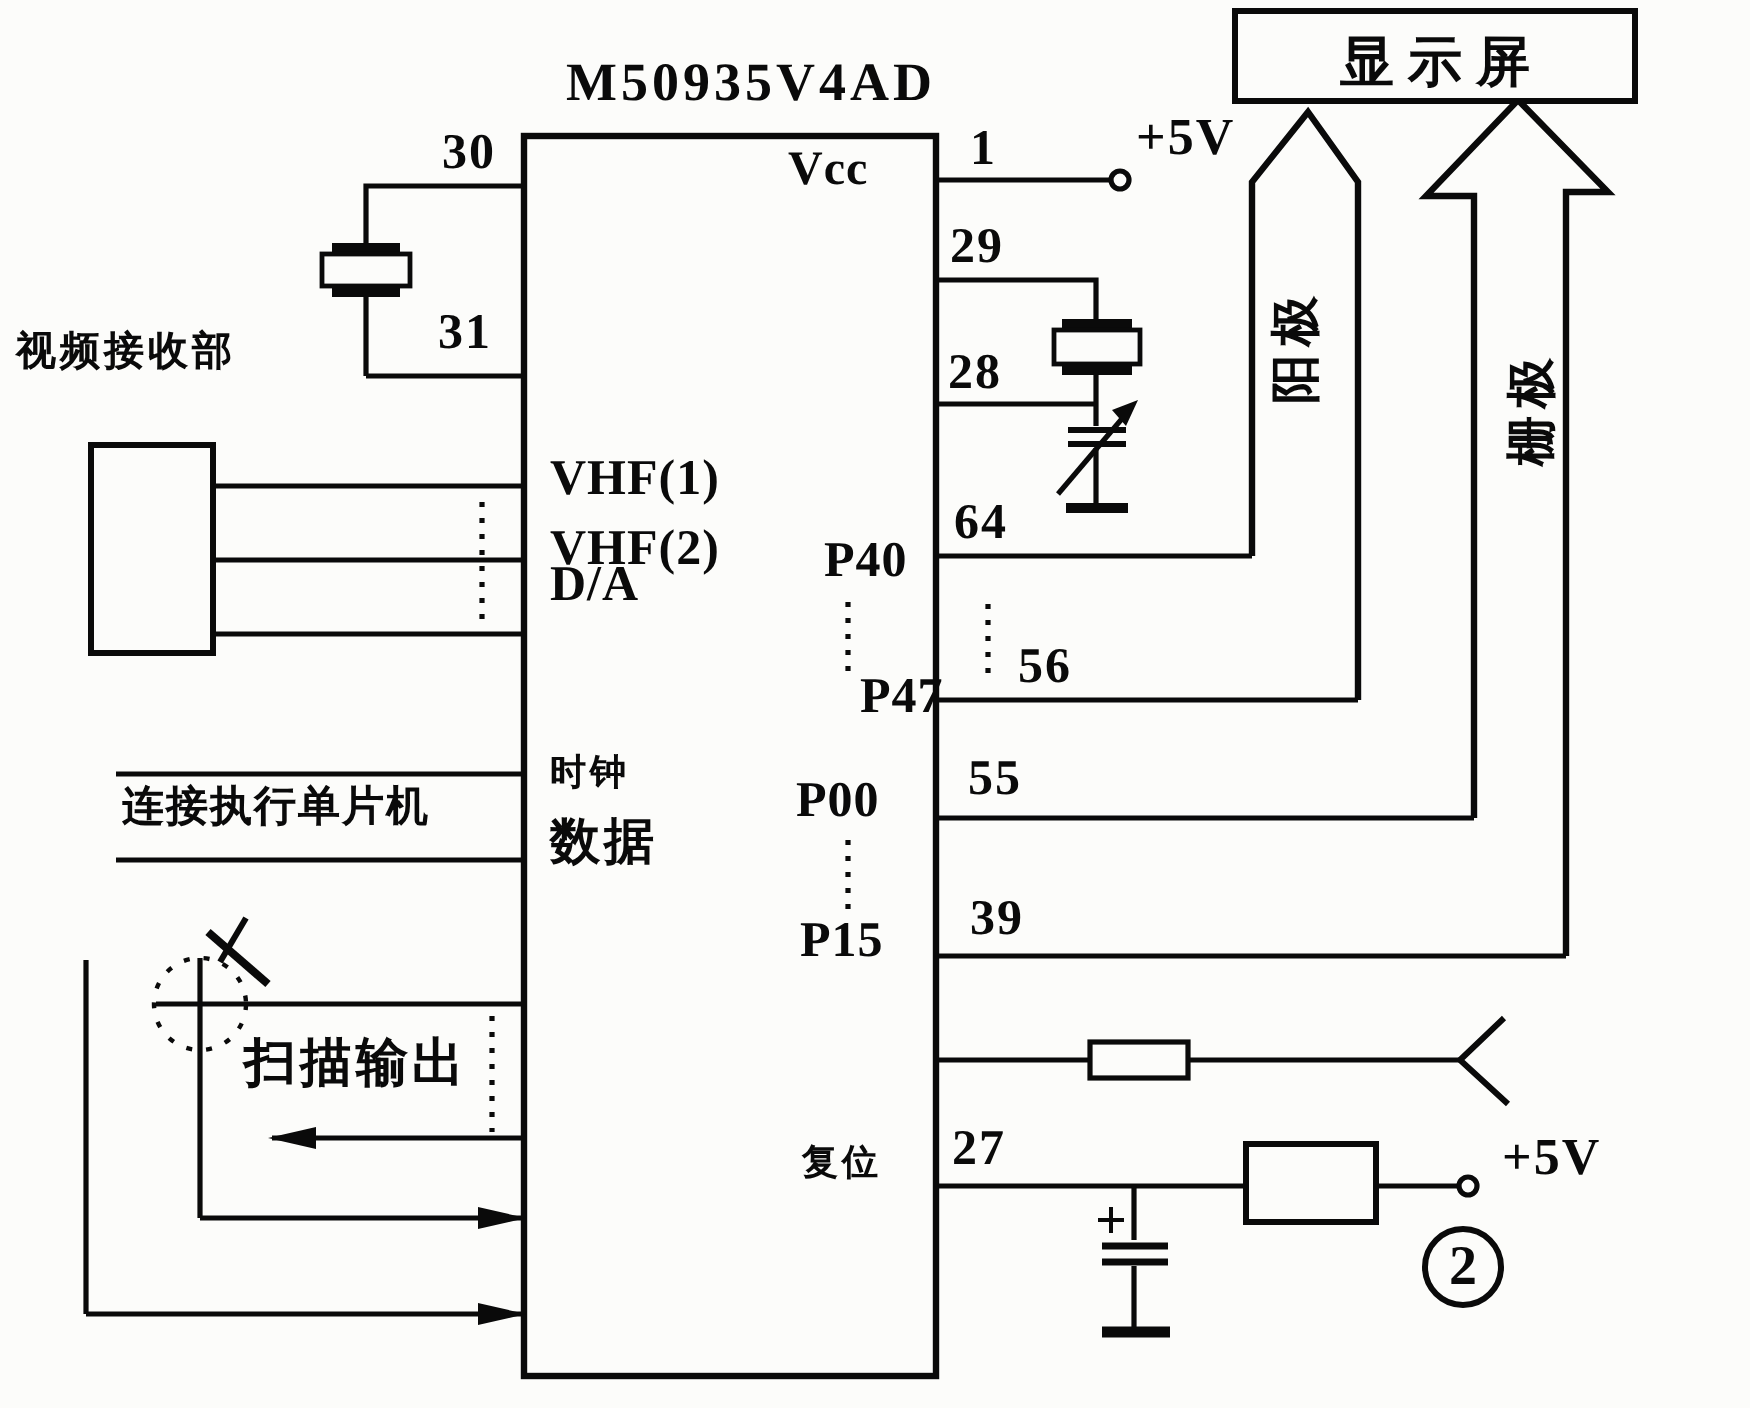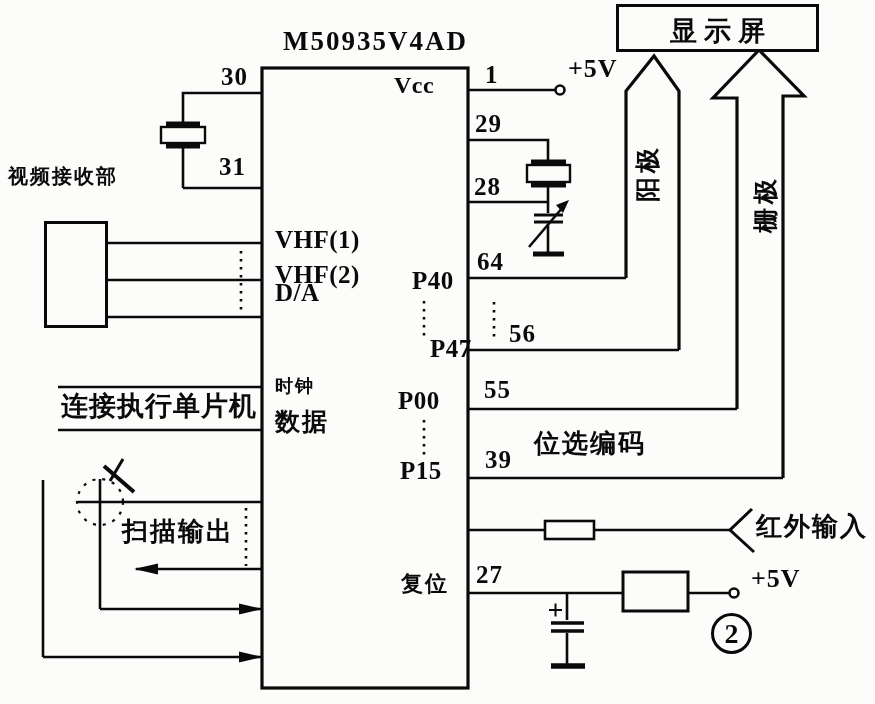--- a/index.html
+++ b/index.html
@@ -153,37 +153,35 @@
   <div class="lbl pin" style="left:394px;top:73px;font-size:24px;">Vcc</div>
   <div class="lbl pin" style="left:275px;top:227px;">VHF(1)</div>
   <div class="lbl pin" style="left:275px;top:262px;">VHF(2)</div>
   <div class="lbl pin" style="left:275px;top:280px;">D/A</div>
   <div class="lbl cjk" style="left:275px;top:377px;font-size:18px;">时钟</div>
   <div class="lbl cjk" style="left:275px;top:409px;font-size:25px;">数据</div>
   <div class="lbl pin" style="left:400px;top:268px;margin-left:12px;">P40</div>
   <div class="lbl pin" style="left:400px;top:336px;margin-left:30px;">P47</div>
   <div class="lbl pin" style="left:398px;top:388px;">P00</div>
   <div class="lbl pin" style="left:400px;top:458px;">P15</div>
-  <div class="lbl cjk" style="left:401px;top:572px;font-size:22px;">复位</div>
+  <div class="lbl cjk" style="left:401px;top:572px;font-size:18px;">复位</div>
 
   <div class="lbl num" style="left:485px;top:62px;">1</div>
   <div class="lbl num" style="left:475px;top:111px;">29</div>
   <div class="lbl num" style="left:474px;top:174px;">28</div>
   <div class="lbl num" style="left:477px;top:249px;">64</div>
   <div class="lbl num" style="left:477px;top:321px;margin-left:32px;">56</div>
   <div class="lbl num" style="left:484px;top:377px;">55</div>
   <div class="lbl num" style="left:485px;top:447px;">39</div>
   <div class="lbl num" style="left:476px;top:562px;">27</div>
   <div class="lbl num" style="left:221px;top:64px;">30</div>
   <div class="lbl num" style="left:219px;top:154px;">31</div>
 
   <div class="vrot" style="left:615px;top:158px;">阳极</div>
   <div class="vrot" style="left:733px;top:189px;">栅极</div>
 
   <div class="lbl cjk" style="left:8px;top:166px;font-size:20px;">视频接收部</div>
-  <div class="lbl cjk" style="left:61px;top:392px;font-size:27px;letter-spacing:1px;">连接执行单片机</div>
-  <div class="lbl cjk" style="left:534px;top:430px;">位选编码</div>
+  <div class="lbl cjk" style="left:61px;top:392px;font-size:21px;letter-spacing:1px;">连接执行单片机</div>
   <div class="lbl cjk" style="left:122px;top:518px;">扫描输出</div>
-  <div class="lbl cjk" style="left:756px;top:513px;">红外输入</div>
   <div class="lbl" style="left:568px;top:55px;font-size:26px;">+5V</div>
   <div class="lbl" style="left:751px;top:565px;font-size:26px;">+5V</div>
 
 </div>
 
 </body></html>

